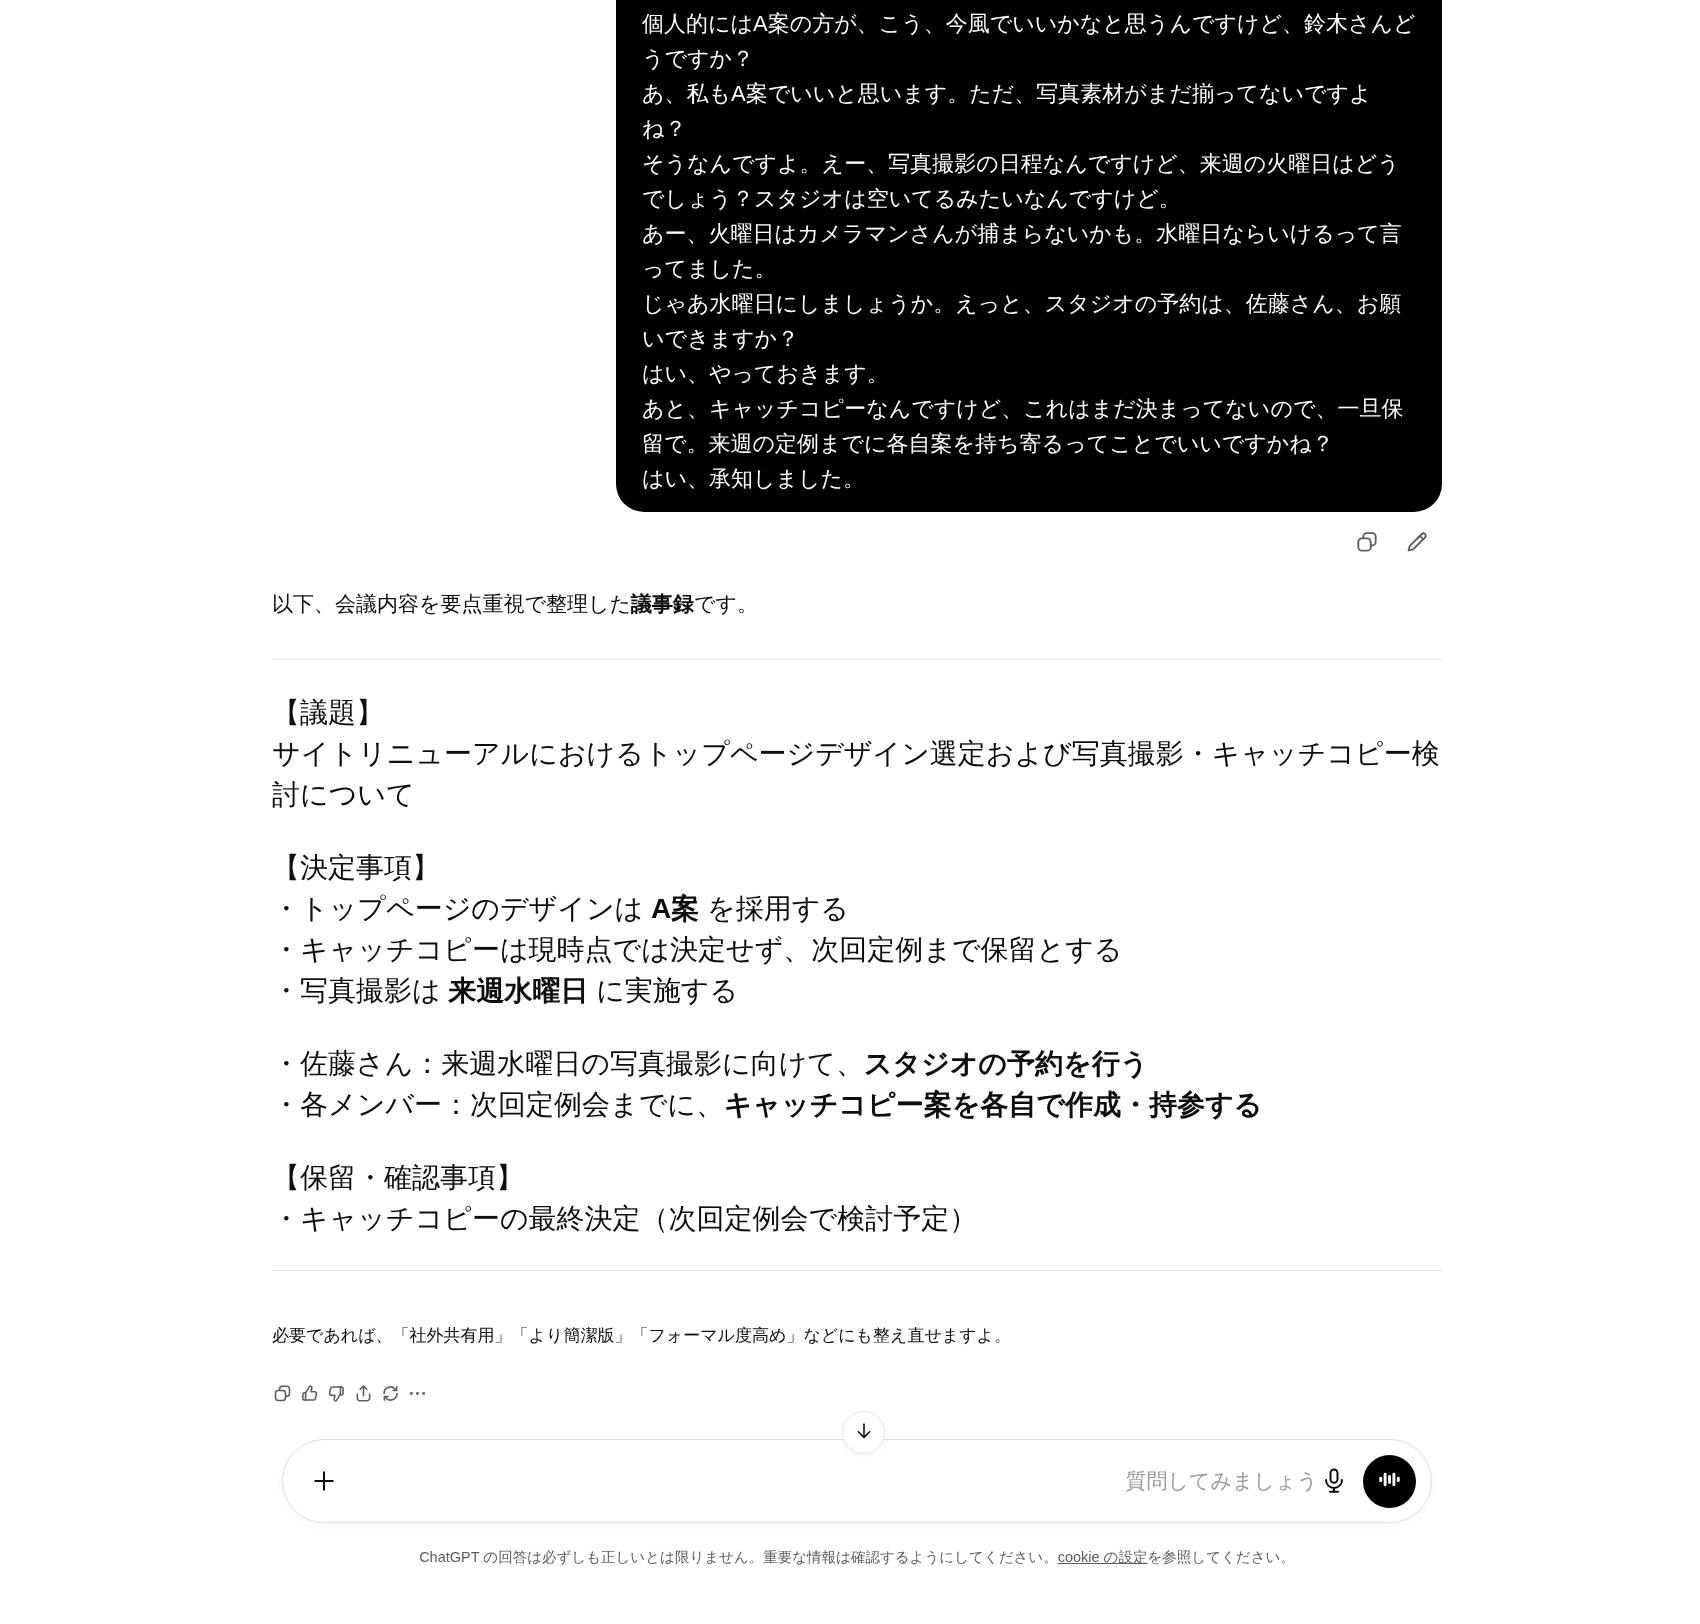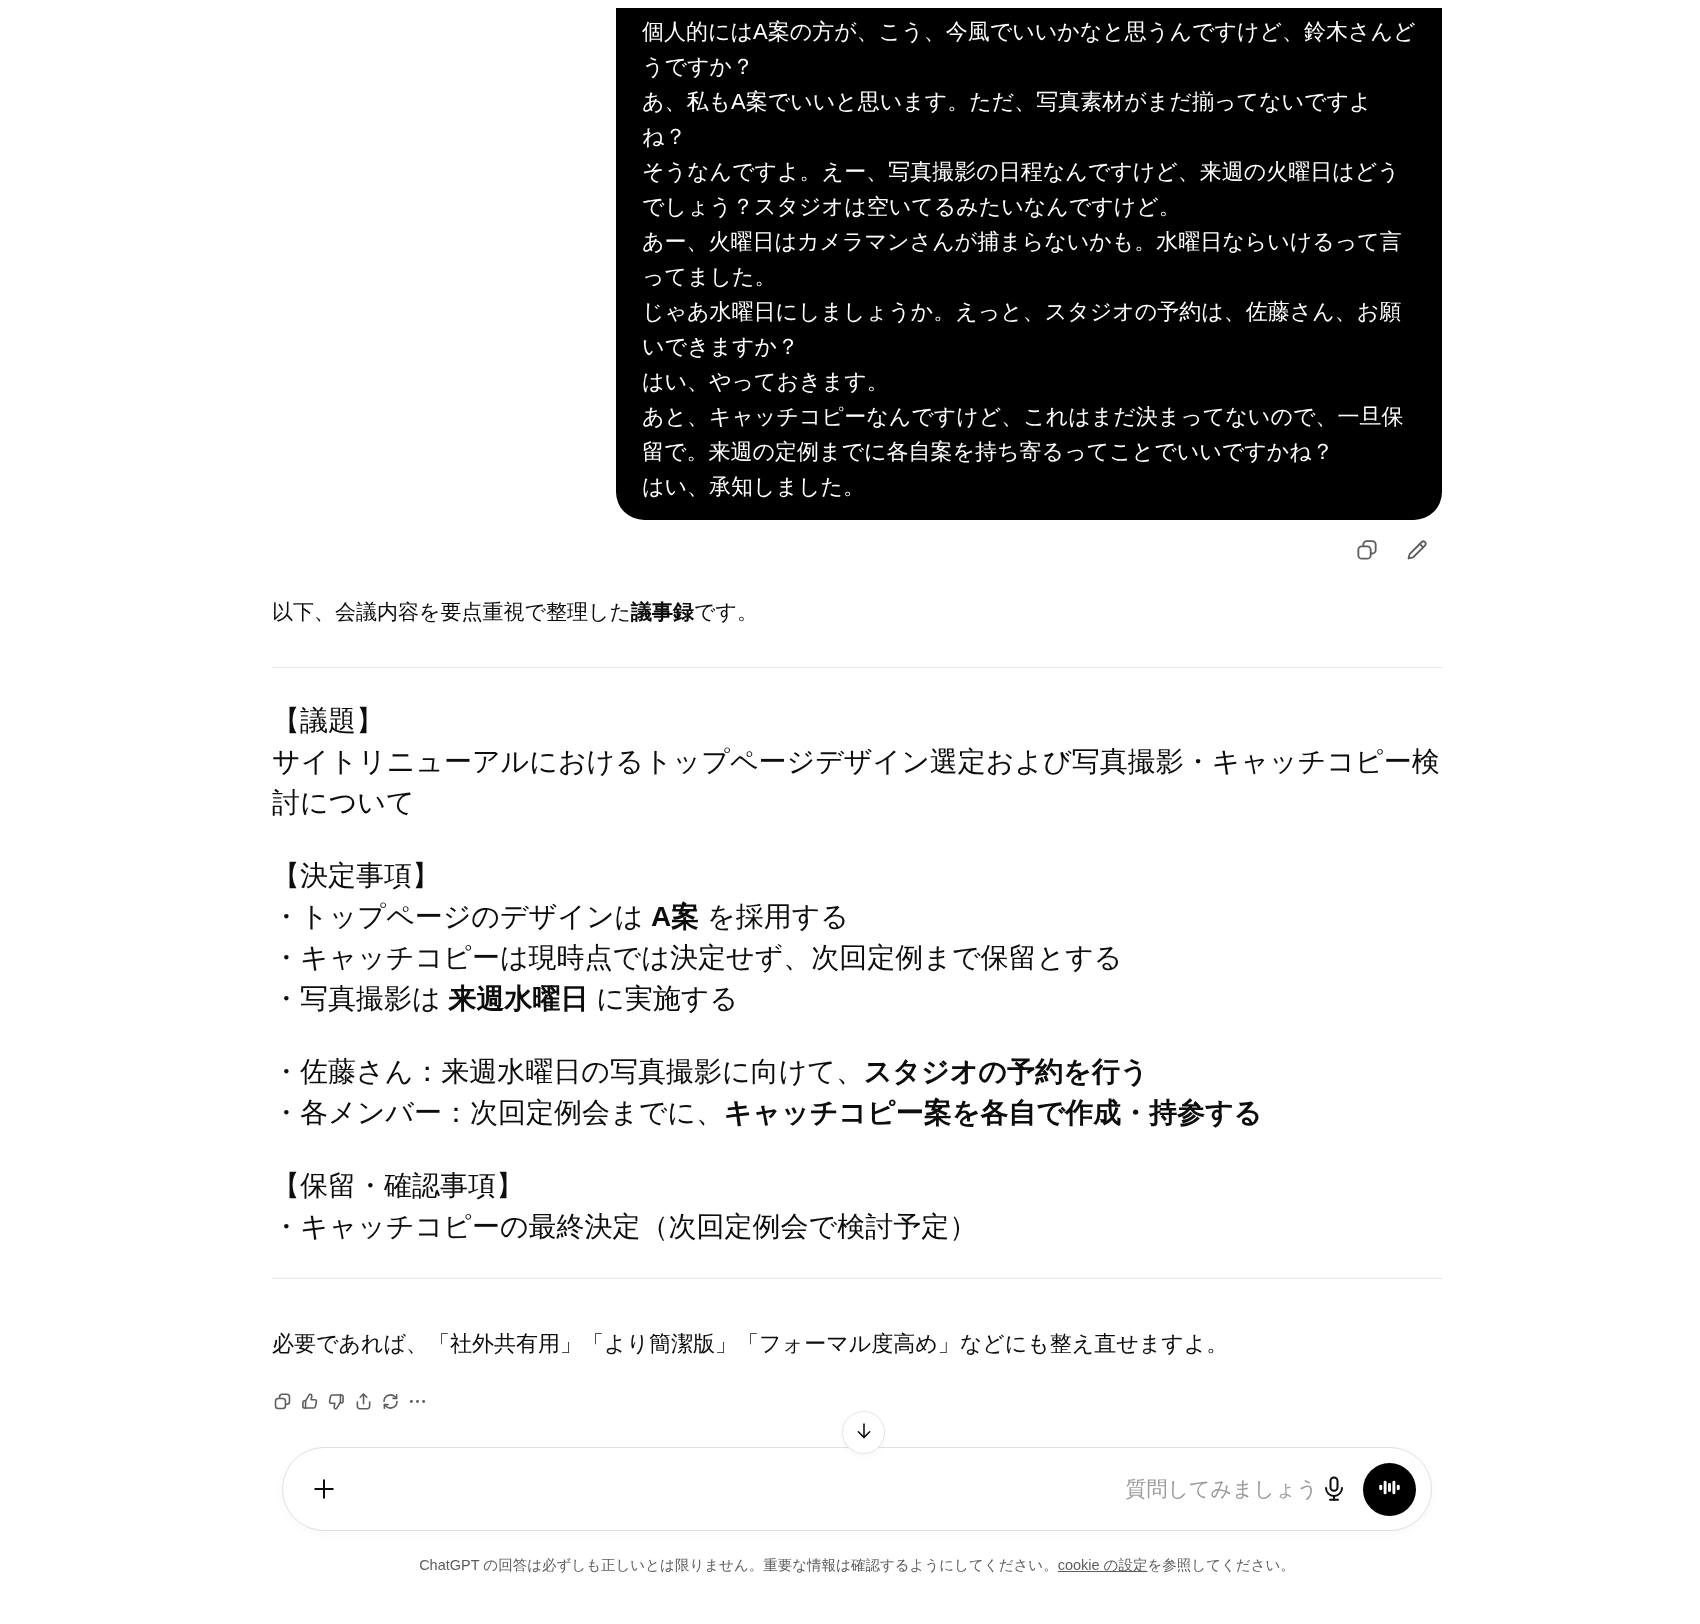--- a/index.html
+++ b/index.html
@@ -2,21 +2,21 @@
 <html><head>
 <meta charset="utf-8">
 <style>
   * { margin:0; padding:0; box-sizing:border-box; }
   html,body { background:#ffffff; }
   body {
     width:1700px; height:1624px; position:relative; overflow:hidden;
     font-family:"Liberation Sans","DejaVu Sans",sans-serif;
     color:#0d0d0d;
   }
-  .chat-column { position:absolute; left:272px; top:8px; width:1170px; }
+  .chat-column { position:absolute; left:272px; top:0; width:1170px; }
 
   
   .user-bubble {
     margin-left:auto; width:826px;
     background:#000000; color:#ffffff;
     border-radius:0 0 28px 28px;
     padding:6px 26px 16px 26px;
   }
   .user-bubble .bubble-text {
     font-size:22px; line-height:35px; white-space:pre-line;
@@ -31,21 +31,21 @@
   .bubble-actions .icon-btn { width:26px; height:26px; }
 
   
   .intro { margin-top:28px; font-size:21px; line-height:41px; }
   strong { font-weight:bold; }
   hr.divider { border:none; border-top:1px solid #e6e6e6; }
   .hr1 { margin-top:35px; }
   .hr2 { margin-top:31px; }
   .section { margin-top:32px; }
   .sec-title, .sec-line { font-size:28px; line-height:41px; }
-  .outro { margin-top:44px; font-size:22px; line-height:41px; }
+  .outro { margin-top:44px; font-size:17px; line-height:41px; }
 
   
   .assistant-actions { margin-top:25px; display:flex; gap:3px; margin-left:-2px; }
   .assistant-actions .icon-btn { width:24px; height:24px; color:#5d5d5d; }
 
   
   .scroll-down-btn {
     position:absolute; left:842px; top:1411px; width:43px; height:43px;
     border-radius:50%; background:#ffffff; border:1px solid #e5e5e5;
     box-shadow:0 2px 6px rgba(0,0,0,.04);

